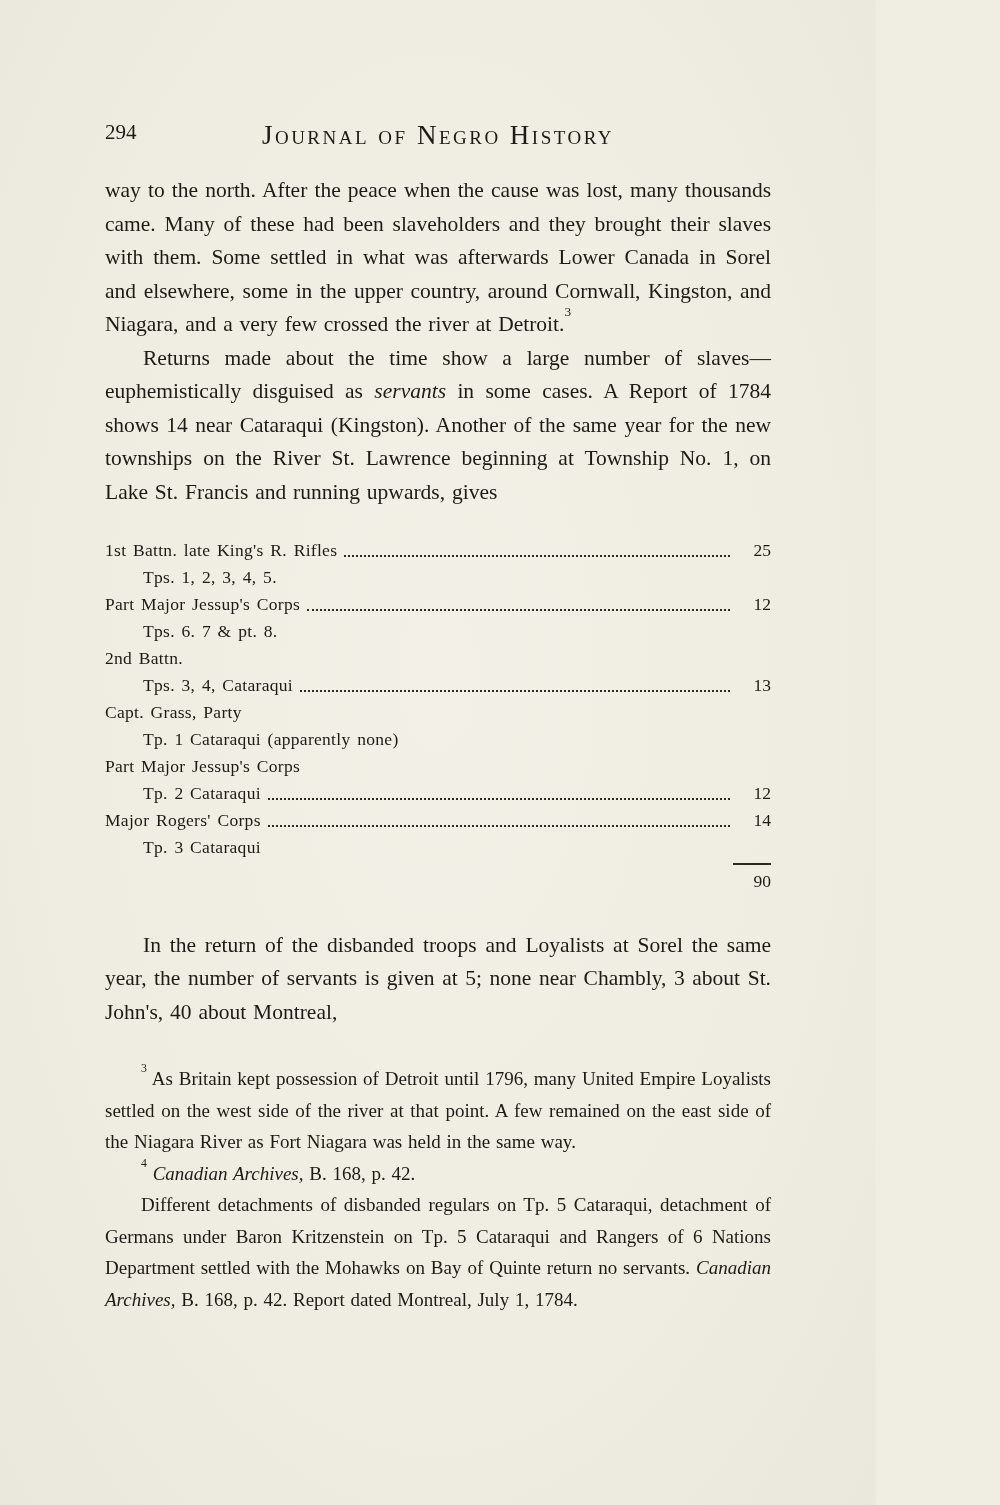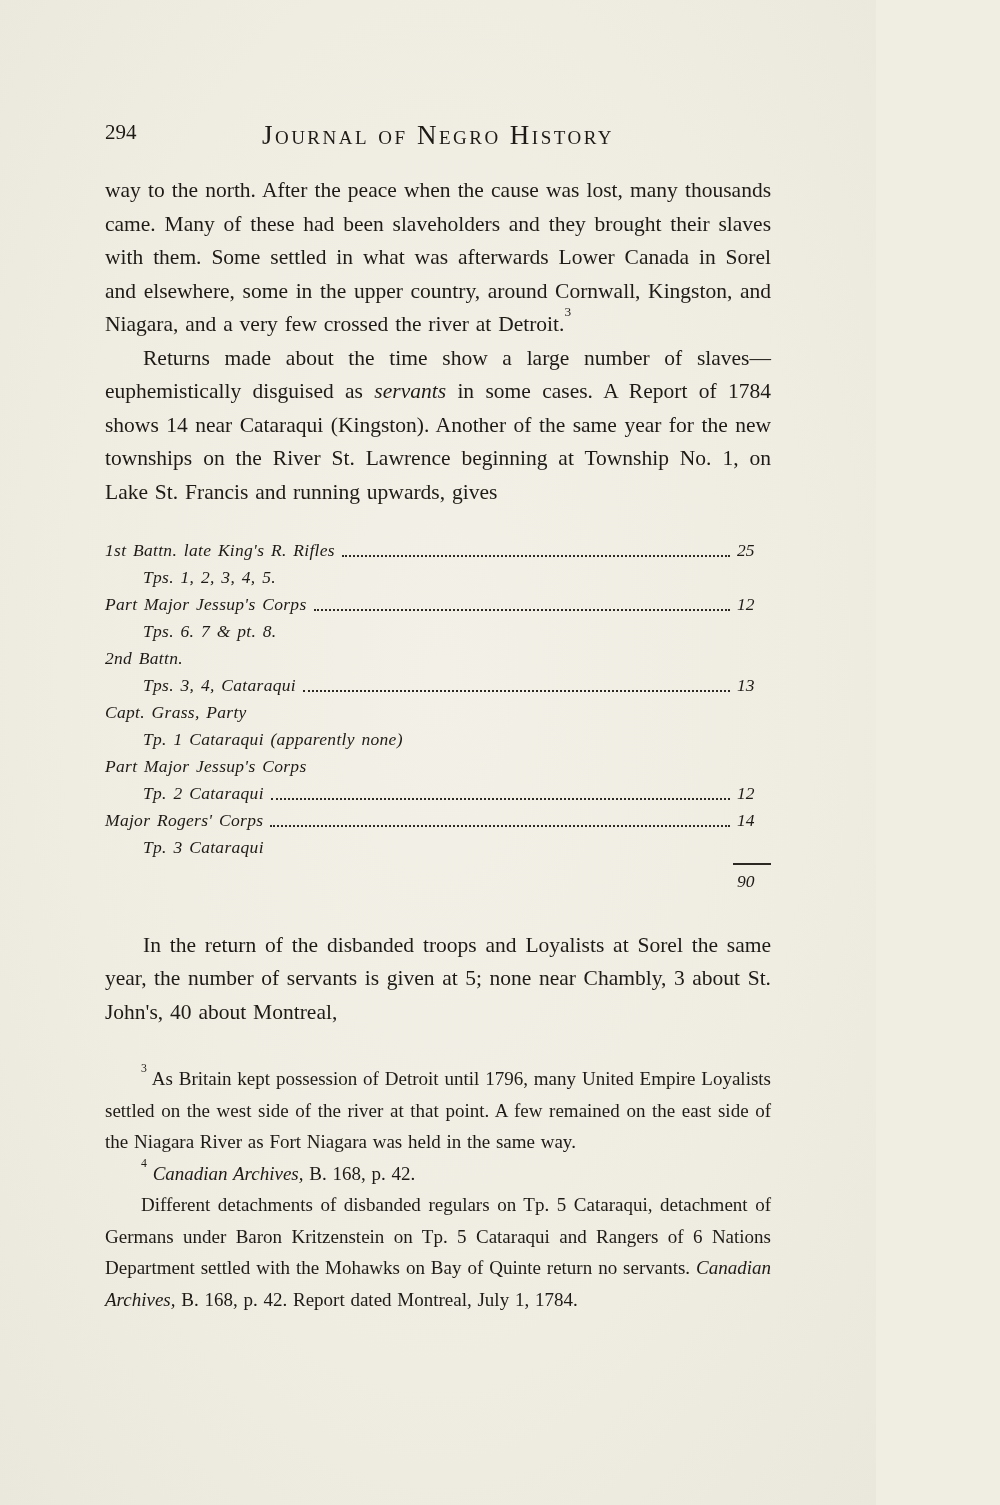--- a/index.html
+++ b/index.html
@@ -56,37 +56,37 @@
     font-size: 0.62em;
     position: relative;
     top: -0.5em;
     line-height: 0;
   }
   
   .roster {
     margin: 27px 0 34px 0;
     font-size: 17.5px;
     line-height: 1.5;
-    font-style: italic;
   }
   .row {
     display: flex;
     align-items: flex-end;
     min-height: 27px;
   }
   .row .lbl { white-space: nowrap; letter-spacing: 0.3px; word-spacing: 2px; }
   .row.sub .lbl { padding-left: 38px; }
   .leader {
     flex: 1;
     border-bottom: 2px dotted #2c2822;
     margin: 0 7px 6px 7px;
     min-width: 20px;
   }
   .val {
     width: 34px;
+    text-align: right;
     flex: none;
   }
   .total-rule {
     width: 38px;
     margin-left: auto;
     border-top: 2px solid #2c2822;
     margin-top: 3px;
   }
   .total-row {
     display: flex;

